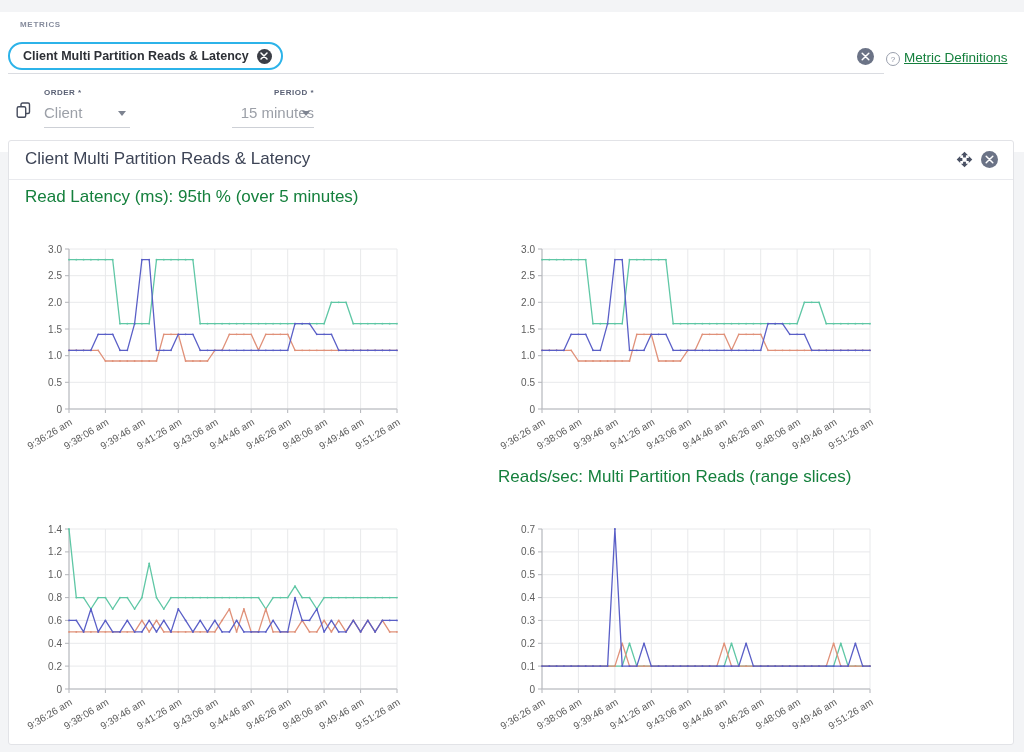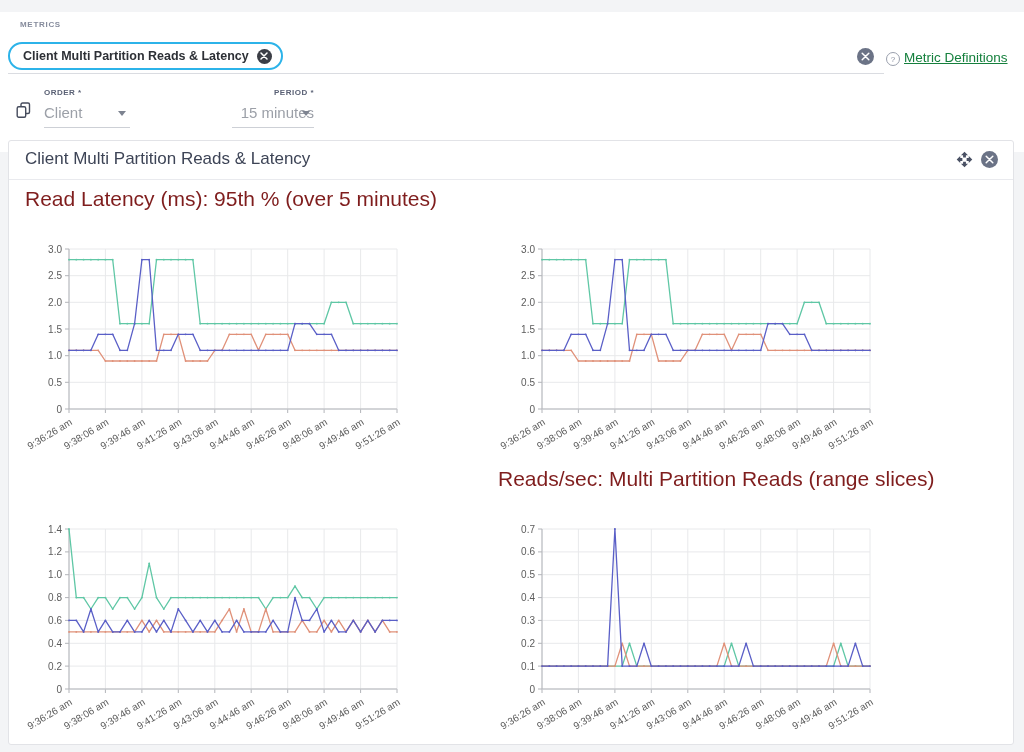--- a/index.html
+++ b/index.html
@@ -31,21 +31,21 @@
   .f-order{left:44px;width:86px;}
   .f-nodes{left:142px;width:78px;}
   .f-period{left:232px;width:82px;text-align:right;}
   .f-ending{left:325px;width:86px;}
   .card{position:absolute;left:8px;top:140px;width:1006px;height:605px;background:#fff;
         border:1px solid #e2e3e7;border-radius:3px;box-sizing:border-box;}
   .card-header{position:relative;height:38px;border-bottom:1px solid #e9eaee;}
   .card-title{position:absolute;left:16px;top:8px;font-size:17px;font-weight:500;color:#3d4456;}
   .card-move{position:absolute;right:40px;top:10px;width:17px;height:17px;cursor:move;}
   .card-close{position:absolute;right:15px;top:10px;width:17px;height:17px;background:#6b7386;}
-  .panel-title{position:absolute;font-size:21px;font-weight:500;color:#7f1d1d;}
+  .panel-title{position:absolute;font-size:17px;font-weight:500;color:#15803d;}
   .pt-0{left:16px;top:46px;} .pt-1{left:489px;top:46px;}
   .pt-2{left:16px;top:326px;} .pt-3{left:489px;top:326px;text-align:center;}
   .chart{position:absolute;width:460px;height:226px;overflow:visible;}
   .ch-0{left:16px;top:96px;} .ch-1{left:489px;top:96px;}
   .ch-2{left:16px;top:376px;} .ch-3{left:489px;top:376px;}
   .xl,.yl{font-family:"Liberation Sans",sans-serif;font-size:10px;fill:#5c5c5c;}
 </style>
 </head>
 <body>
 

